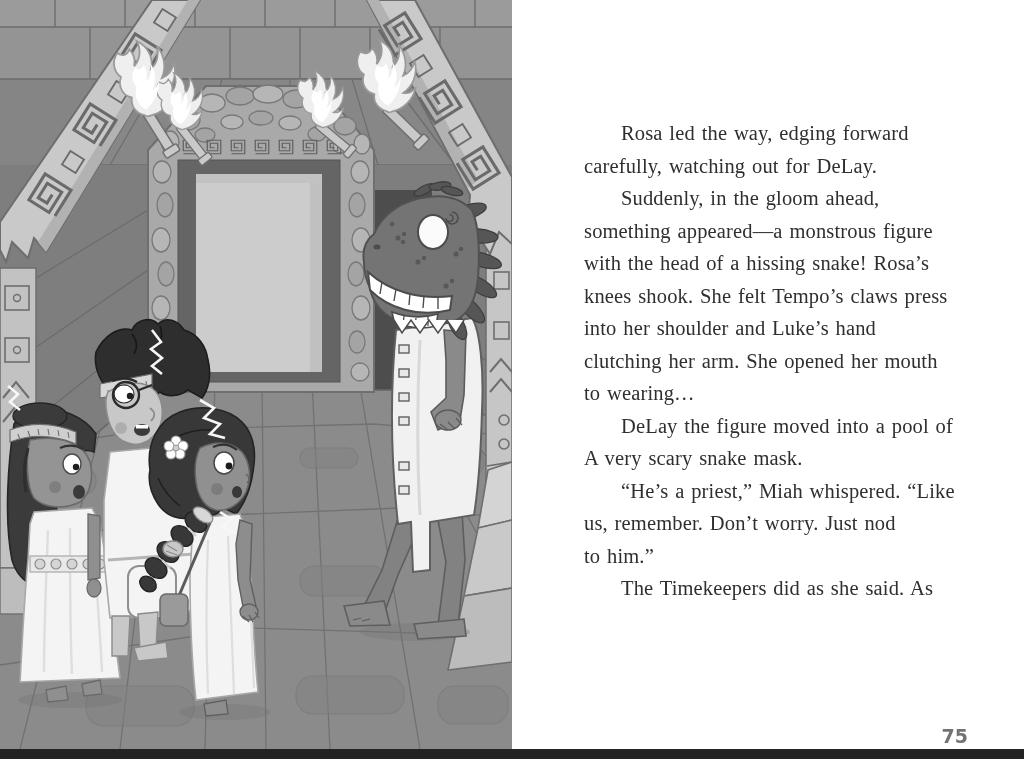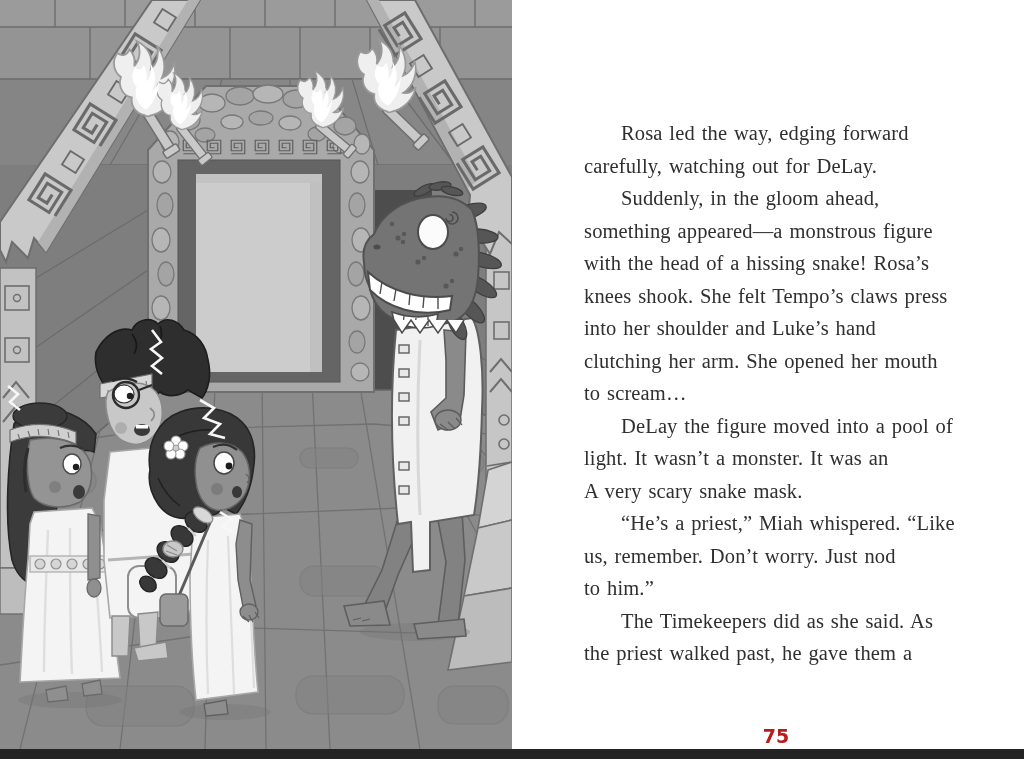--- a/index.html
+++ b/index.html
@@ -4,22 +4,22 @@
 <style>
   html,body{margin:0;padding:0;background:#e8e8e8;}
   .screen{position:relative;width:1024px;height:759px;background:#ffffff;overflow:hidden;
           font-family:"Liberation Serif", serif;}
   .illus{position:absolute;left:0;top:0;width:512px;height:749px;display:block;}
   .page-right{position:absolute;left:512px;top:0;width:512px;height:749px;background:#ffffff;margin-top:43px;}
   .text-col{position:absolute;left:72px;top:74px;width:384px;color:#2f2f2f;
             font-size:20.5px;line-height:32.5px;letter-spacing:.15px;word-spacing:1.5px;}
   .text-col .line{white-space:nowrap;height:32.5px;}
   .text-col .line.indent{padding-left:37px;}
-  .pagenum{position:absolute;left:72px;top:682px;width:384px;text-align:center;
-           font-family:"DejaVu Sans", sans-serif;font-weight:bold;font-size:19px;color:#b91c1c;}
+  .pagenum{position:absolute;left:72px;top:682px;width:384px;text-align:right;
+           font-family:"DejaVu Sans", sans-serif;font-weight:bold;font-size:19px;color:#737373;}
   .bottom-edge{position:absolute;left:0;top:749px;width:1024px;height:10px;background:#232323;}
 </style>
 </head>
 <body>
 
 <div class="screen">
 
 <svg class="illus" viewBox="0 0 512 749" role="img" aria-label="Grayscale drawing: three frightened children in white tunics stand inside a torch-lit stone temple while a priest wearing a scary snake mask walks past a tall glowing doorway.">
   <defs>
     <path id="spiral" d="M -8,9 H 9 V -9 H -9 V 5 H 5 V -5 H -5 V 1 H 0" fill="none" stroke-linecap="square"></path>
@@ -388,28 +388,26 @@
 <div class="page-right">
   <div class="text-col">
         <div class="line indent">Rosa led the way, edging forward</div>
         <div class="line">carefully, watching out for DeLay.</div>
         <div class="line indent">Suddenly, in the gloom ahead,</div>
         <div class="line">something appeared—a monstrous figure</div>
         <div class="line">with the head of a hissing snake! Rosa’s</div>
         <div class="line">knees shook. She felt Tempo’s claws press</div>
         <div class="line">into her shoulder and Luke’s hand</div>
         <div class="line">clutching her arm. She opened her mouth</div>
-        <div class="line">to scream…</div>
+        <div class="line">to wearing…</div>
         <div class="line indent">DeLay the figure moved into a pool of</div>
-        <div class="line">light. It wasn’t a monster. It was an</div>
         <div class="line">A very scary snake mask.</div>
         <div class="line indent">“He’s a priest,” Miah whispered. “Like</div>
         <div class="line">us, remember. Don’t worry. Just nod</div>
         <div class="line">to him.”</div>
         <div class="line indent">The Timekeepers did as she said. As</div>
-        <div class="line">the priest walked past, he gave them a</div>
       </div>
   <div class="pagenum">75</div>
 </div>
 
 <div class="bottom-edge"></div>
 
 </div>
 
 </body></html>

